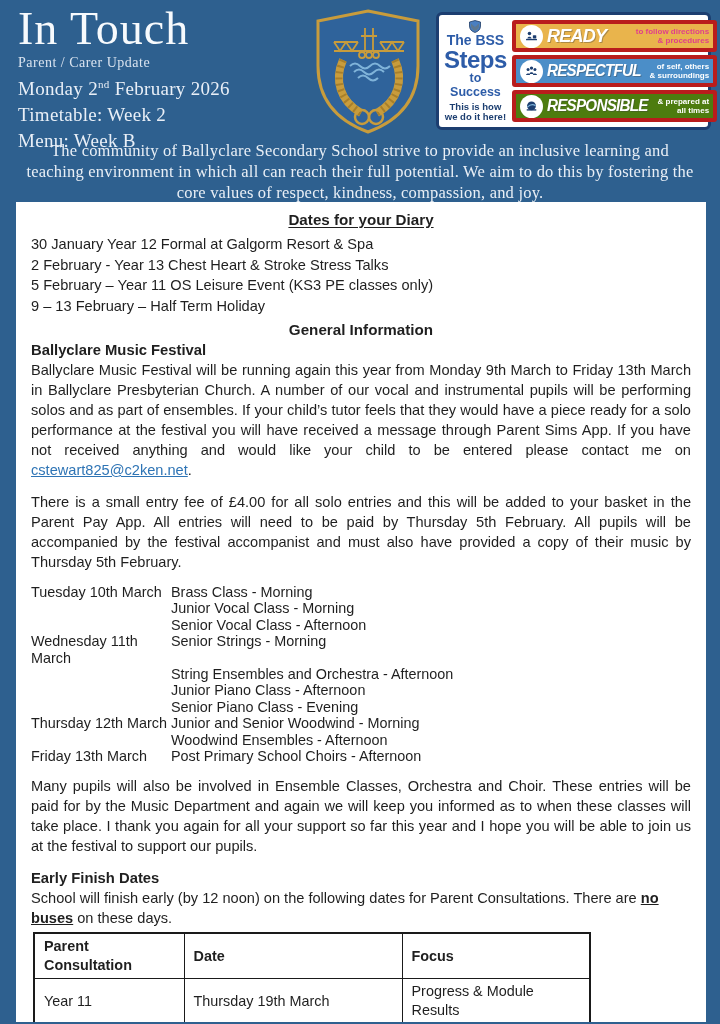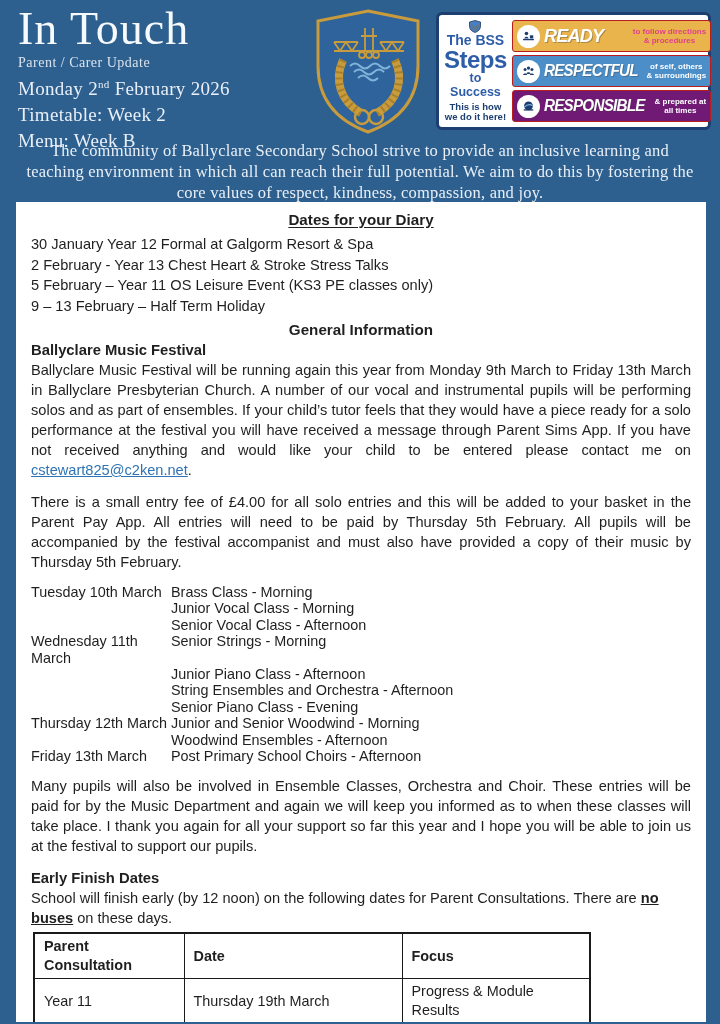--- a/index.html
+++ b/index.html
@@ -24,31 +24,31 @@
     position: absolute; right: 9px; top: 12px; width: 275px; height: 118px;
     background: #ffffff; border: 3px solid #1c3e70; border-radius: 6px;
     display: flex; padding: 5px 5px; gap: 5px;
   }
   .bss-left { width: 80px; text-align: center; color: #2d5ca8; display: flex; flex-direction: column; align-items: center; justify-content: space-between; }
   .bss-l1 { font-size: 14px; font-weight: bold; line-height: 15px; }
   .bss-l2 { font-size: 24px; font-weight: bold; line-height: 23px; letter-spacing: -.5px; }
   .bss-l3 { font-size: 12.5px; font-weight: bold; line-height: 14px; }
   .bss-l4 { font-size: 9.5px; font-weight: bold; line-height: 10px; color: #1c3e70; margin-top: 3px; }
   .bss-banners { flex: 1; display: flex; flex-direction: column; gap: 3px; }
-  .banner { flex: 1; display: flex; align-items: center; gap: 4px; padding: 0 4px; border-radius: 3px; border: 1px solid #b91c1c; }
+  .banner { flex: 1; display: flex; align-items: center; gap: 4px; padding: 0 4px; border-radius: 3px; border: 4px solid #b91c1c; }
   .banner-ready { background: #e9b44c; }
   .banner-respectful { background: #4b8ec8; }
-  .banner-responsible { background: #701a75; }
+  .banner-responsible { background: #4d7c0f; }
   .b-icon { width: 23px; height: 23px; min-width: 23px; background: #ffffff; border-radius: 50%;
             display: flex; align-items: center; justify-content: center; }
   .b-word { font-size: 16px; font-weight: bold; font-style: italic; color: #ffffff;
             letter-spacing: -0.8px; white-space: nowrap; transform: scaleX(.95); transform-origin: left center;
             text-shadow: 1px 1px 0 rgba(60,60,60,.35); }
   .banner-ready .b-word { font-size: 19px; }
-  .b-desc { margin-left: auto; font-size: 8px; font-weight: bold; line-height: 9px; text-align: center; white-space: nowrap; }
+  .b-desc { margin-left: auto; font-size: 8px; font-weight: bold; line-height: 9px; text-align: right; white-space: nowrap; }
   .banner-ready .b-desc { color: #e03f8c; }
   .banner-respectful .b-desc, .banner-responsible .b-desc { color: #ffffff; }
 
   
   .tagline {
     height: 46px; padding: 0 26px; text-align: center;
     font-family: "Liberation Serif", serif; font-size: 16.5px; line-height: 21px;
     color: #e9eff6; letter-spacing: .2px;
   }
 
@@ -210,25 +210,25 @@
       <div class="sched-row">
           <div class="sched-date"></div>
           <div class="sched-event">Senior Vocal Class - Afternoon</div>
         </div>
       <div class="sched-row">
           <div class="sched-date">Wednesday 11th March</div>
           <div class="sched-event">Senior Strings - Morning</div>
         </div>
       <div class="sched-row">
           <div class="sched-date"></div>
+          <div class="sched-event">String Ensembles and Orchestra - Afternoon</div>
+        </div>
+      <div class="sched-row">
+          <div class="sched-date"></div>
           <div class="sched-event">Junior Piano Class - Afternoon</div>
-        </div>
-      <div class="sched-row">
-          <div class="sched-date"></div>
-          <div class="sched-event">String Ensembles and Orchestra - Afternoon</div>
         </div>
       <div class="sched-row">
           <div class="sched-date"></div>
           <div class="sched-event">Senior Piano Class - Evening</div>
         </div>
       <div class="sched-row">
           <div class="sched-date">Thursday 12th March</div>
           <div class="sched-event">Junior and Senior Woodwind - Morning</div>
         </div>
       <div class="sched-row">

